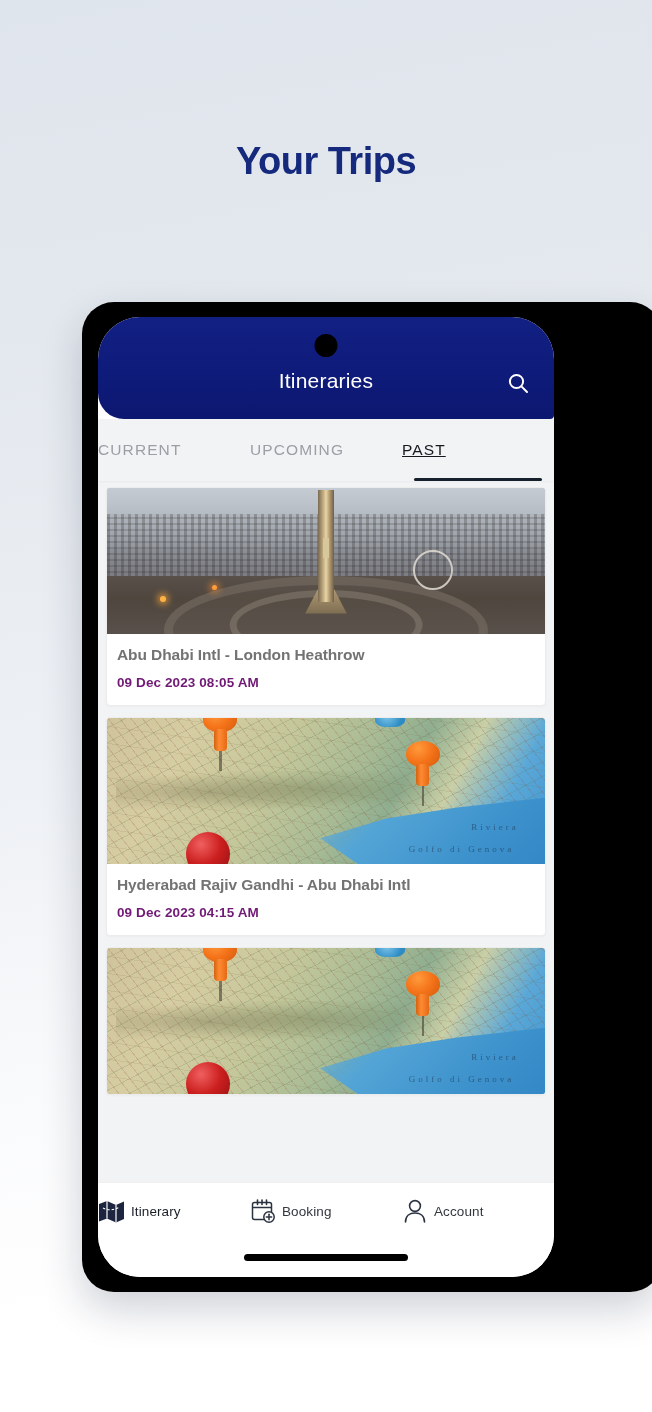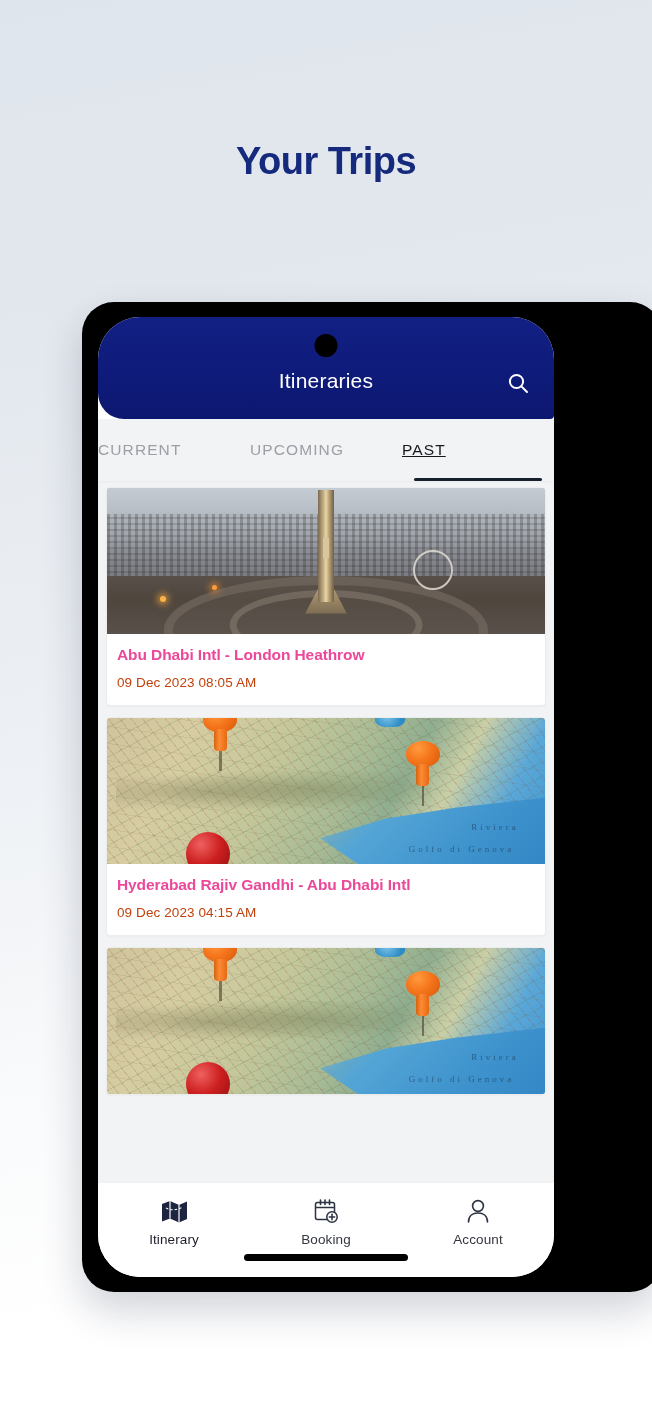--- a/index.html
+++ b/index.html
@@ -141,28 +141,29 @@
   .card-image {
     height: 146px;
     width: 100%;
     position: relative;
     overflow: hidden;
   }
   .card-body { padding: 12px 10px 15px 10px; }
   .card-title {
     font-size: 15.5px;
     font-weight: bold;
-    color: #ec4899;
+    color: #737373;
     letter-spacing: -0.1px;
     margin-bottom: 11px;
   }
   .card-date {
     font-size: 13.5px;
-    color: #c2410c;
+    color: #701a75;
     letter-spacing: 0.1px;
+    font-weight: bold;
   }
 
   
   .img-city { background: linear-gradient(180deg, #b9bfc6 0%, #9aa2ab 26%, #6f7179 52%, #57565a 72%, #4a4642 100%); }
   .city-haze { position: absolute; left:0; right:0; top:0; height: 42%;
     background: linear-gradient(180deg, rgba(196,203,211,0.95), rgba(150,157,166,0.25)); }
   .city-blocks { position: absolute; left:0; right:0; top:18%; height: 44%;
     background:
       repeating-linear-gradient(90deg, rgba(90,88,88,0.40) 0 3px, rgba(170,172,176,0.22) 3px 7px),
       repeating-linear-gradient(0deg, rgba(70,68,68,0.30) 0 2px, rgba(160,162,168,0.16) 2px 6px); }
@@ -224,21 +225,21 @@
     height: 95px;
     background: #ffffff;
     display: flex;
     align-items: flex-start;
     padding-top: 13px;
     border-top: 1px solid #f0f0f0;
   }
   .nav-item {
     flex: 1;
     display: flex;
-    flex-direction: column;
+    flex-direction: row;
     align-items: center;
     gap: 6px;
     cursor: pointer;
   }
   .nav-icon { height: 30px; display:flex; align-items:center; justify-content:center; }
   .nav-label { font-size: 13.5px; color: #33373e; letter-spacing: 0.1px; }
   .nav-item.active .nav-label { color: #1b1f27; }
 
   .home-indicator {
     position: absolute;

